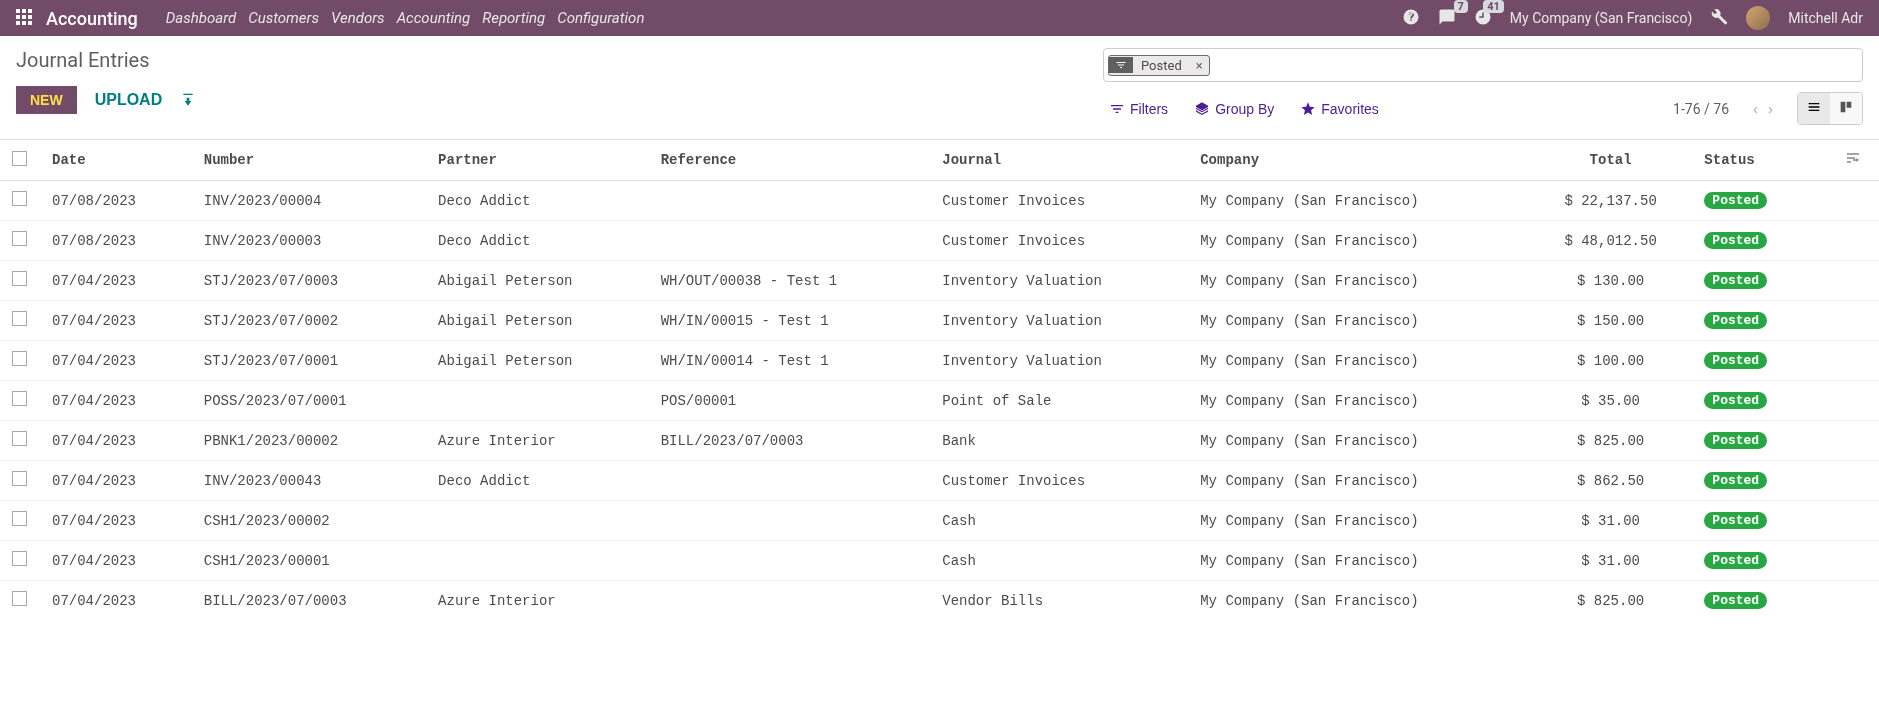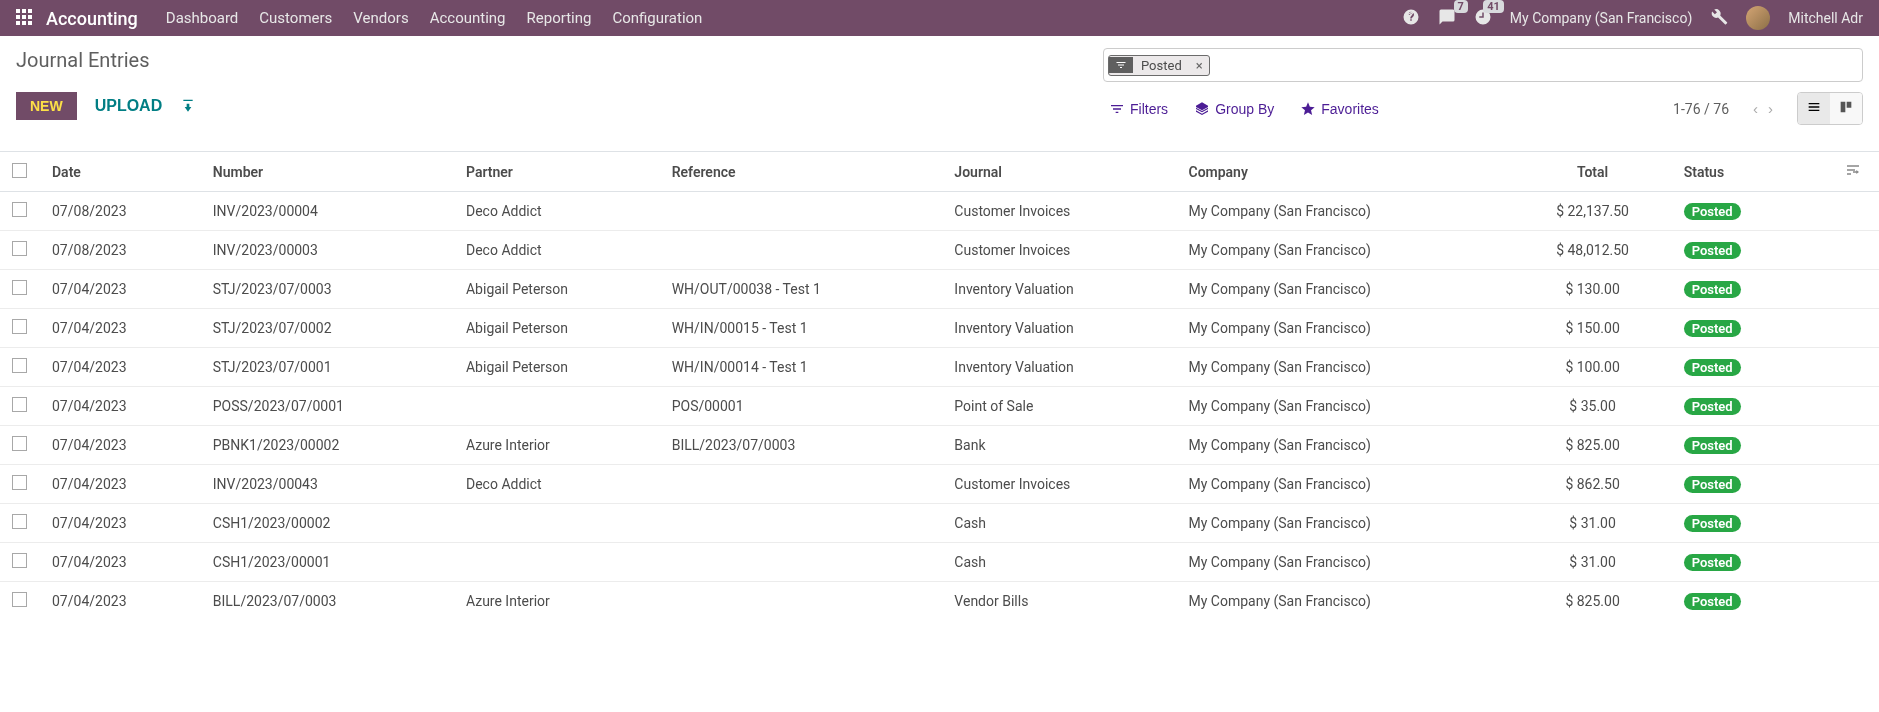--- a/index.html
+++ b/index.html
@@ -1,28 +1,28 @@
 <!DOCTYPE html>
 <html><head>
 <meta charset="utf-8">
 <style>
   * { box-sizing: border-box; margin: 0; padding: 0; }
   body { font-family: -apple-system, BlinkMacSystemFont, "Segoe UI", Roboto, sans-serif; font-size: 14px; color: #4c4c4c; background: #fff; overflow-x: hidden; }
   .navbar { background: #714b67; height: 36px; display: flex; align-items: center; padding: 8px 16px; color: #fff; }
   .apps-icon { width: 18px; height: 18px; display: inline-grid; grid-template-columns: repeat(3,4px); grid-template-rows: repeat(3,4px); gap:2px; margin-right: 12px; cursor: pointer; }
   .apps-icon span { background: #fff; width:4px; height:4px; }
   .brand { font-size: 18px; font-weight: 500; margin-right: 28px; }
-  .nav-menu { display: flex; gap: 21px; }
+  .nav-menu { display: flex; gap: 12px; font-style: italic; }
   .nav-menu a { color: #e7e7e7; text-decoration: none; font-size: 15px; cursor: pointer; }
   .nav-right { margin-left: auto; display: flex; align-items: center; gap: 18px; }
   .nav-icon-wrap { position: relative; cursor: pointer; }
   .badge { position: absolute; top: -8px; right: -12px; background: #d8dadd; color: #714b67; font-size: 11px; font-weight: bold; padding: 0 4px; border-radius: 4px; }
   .avatar { width: 24px; height: 24px; border-radius: 50%; background: linear-gradient(135deg,#d4a574,#8b6f47); display: inline-block; }
   .subheader { display: flex; align-items: flex-start; padding: 12px 16px 0 16px; }
-  .sub-left { display: flex; flex-direction: column; gap: 20px; }
+  .sub-left { display: flex; flex-direction: column; gap: 14px; }
   .breadcrumb-title { font-size: 20px; color: #5f5f5f; }
   .actions-row { display: flex; align-items: center; gap: 18px; }
   .btn-new { background: #714b67; color: #fde047; border: none; padding: 6px 14px; font-size: 14px; font-weight: 600; cursor: pointer; }
   .btn-upload { color: #017e84; font-weight: 600; background: none; border: none; cursor: pointer; font-size: 16px; }
   .dl-icon { color: #017e84; cursor: pointer; }
   .sub-right { margin-left: auto; display: flex; flex-direction: column; gap: 10px; align-items: stretch; min-width: 760px; }
   .searchbar { display: flex; align-items: center; border: 1px solid #ccc; border-radius: 4px; height: 34px; overflow: hidden; }
   .filter-chip { display: flex; align-items: center; background: #ece9ea; border: 1px solid #6b6b6b; border-radius: 3px; margin-left: 4px; font-size: 13px; }
   .chip-icon-part { background: #5f5f5f; color: #fff; padding: 2px 6px; display: flex; align-items: center; }
   .chip-label { padding: 2px 8px; color: #4c4c4c; }
@@ -30,21 +30,21 @@
   .search-input { flex: 1; border: none; outline: none; padding: 0 10px; font-size: 14px; height: 100%; }
   .controls-row { display: flex; align-items: center; justify-content: space-between; }
   .filter-btns { display: flex; gap: 26px; padding-left: 6px; }
   .filter-btn { background: none; border: none; cursor: pointer; color: #4c1d95; font-size: 14px; display: flex; align-items: center; gap: 5px; }
   .pager-group { display: flex; align-items: center; gap: 20px; color: #5f5f5f; }
   .pager-arrows { display: flex; gap: 2px; }
   .pg-btn { border: none; background: none; color: #aaa; cursor: pointer; padding: 2px 4px; font-size: 15px; }
   .view-switch { display: flex; border: 1px solid #ccc; border-radius: 4px; overflow: hidden; }
   .view-btn { border: none; background: #f8f8f8; padding: 6px 8px; cursor: pointer; color: #555; }
   .view-btn.active { background: #e9e9e9; color: #000; }
-  table { width: 100%; border-collapse: collapse; margin-top: 26px; }
+  table { width: 100%; border-collapse: collapse; margin-top: 14px; font-family: Liberation Mono, monospace; }
   thead th { text-align: left; font-weight: 600; color: #4c4c4c; padding: 10px 12px; border-top: 1px solid #dee2e6; border-bottom: 1px solid #dee2e6; font-size: 14px; }
   tbody td { padding: 10px 12px; border-bottom: 1px solid #ececec; color: #4c4c4c; font-size: 14px; }
   .chk { width: 15px; height: 15px; border: 1px solid #a8a8a8; display: inline-block; cursor: pointer; }
   .col-total { text-align: center; }
   .status-badge { display: inline-block; background: #28a745; color: #fff; font-weight: 600; font-size: 13px; padding: 1px 8px; border-radius: 10px; }
   .th-adjust { text-align: right; color: #888; cursor: pointer; padding-right: 18px; }
   .svg-icon { width: 16px; height: 16px; fill: currentColor; }
   .nav-svg { width: 18px; height: 18px; fill: #e7e7e7; }
   .last-row td { border-bottom: none; }
 </style>

